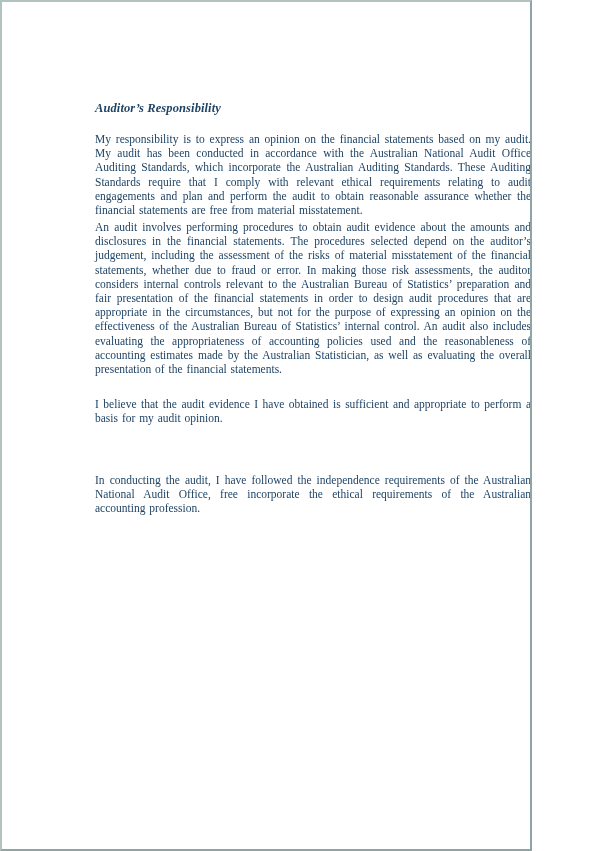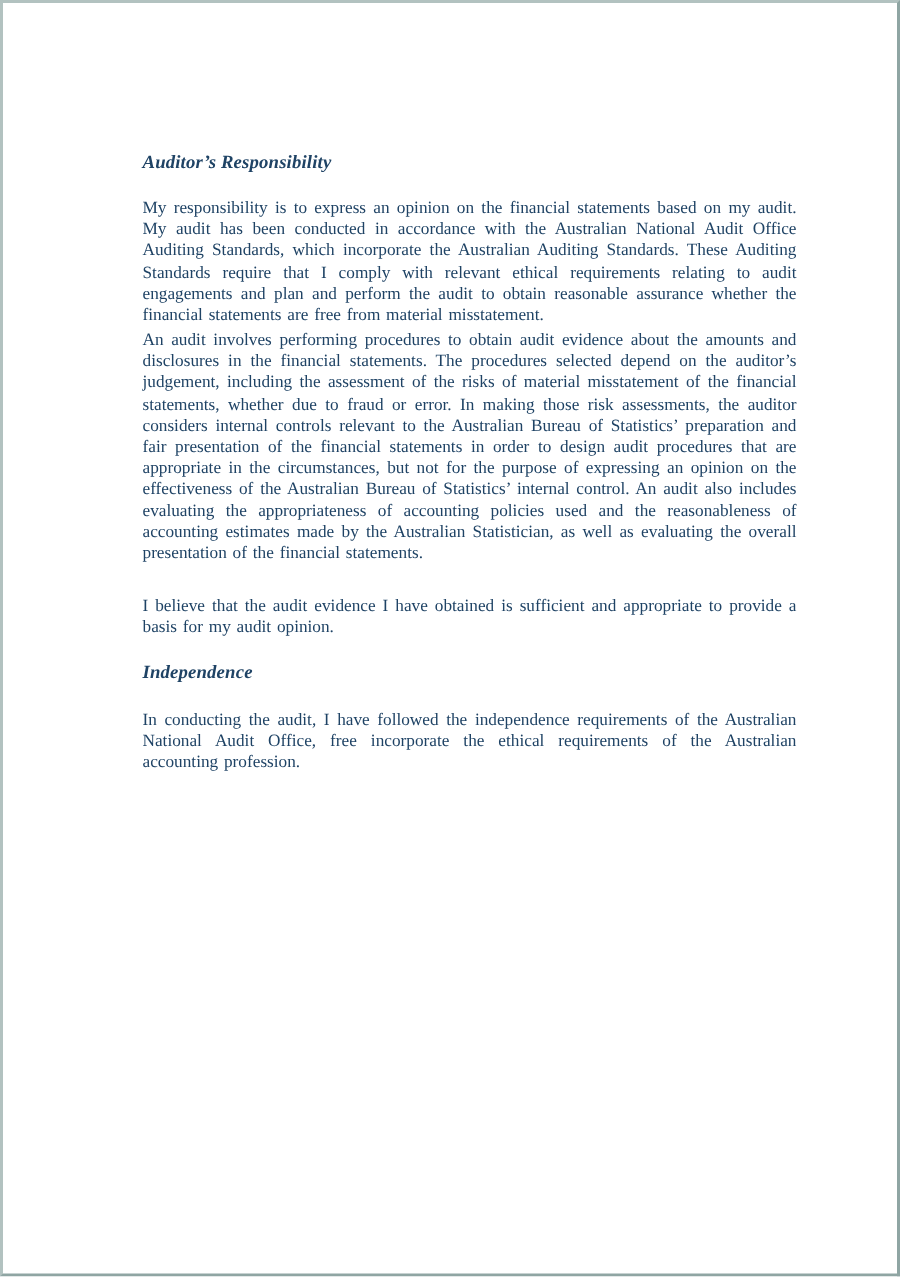--- a/index.html
+++ b/index.html
@@ -2,21 +2,21 @@
 <html><head>
 <meta charset="utf-8">
 <style>
   html, body {
     margin: 0;
     padding: 0;
     background: #ffffff;
   }
   .page {
     position: relative;
-    width: 600px;
+    width: 532px;
     height: 851px;
     box-sizing: border-box;
     background: #ffffff;
     border-top: 2px solid #b2c2c0;
     border-left: 2px solid #b2c2c0;
     border-right: 2px solid #8fa5a3;
     border-bottom: 2px solid #8fa5a3;
     overflow: hidden;
     font-family: "Liberation Serif", "DejaVu Serif", serif;
     color: #1f4365;
@@ -51,19 +51,18 @@
 <body>
 
 <div class="page">
 
   <h2 class="doc-block doc-heading pos-h1">Auditor’s Responsibility</h2>
 
   <p class="doc-block doc-paragraph pos-p1">My responsibility is to express an opinion on the financial statements based on my audit. My audit has been conducted in accordance with the Australian National Audit Office Auditing Standards, which incorporate the Australian Auditing Standards. These Auditing Standards require that I comply with relevant ethical requirements relating to audit engagements and plan and perform the audit to obtain reasonable assurance whether the financial statements are free from material misstatement.</p>
 
   <p class="doc-block doc-paragraph pos-p2">An audit involves performing procedures to obtain audit evidence about the amounts and disclosures in the financial statements. The procedures selected depend on the auditor’s judgement, including the assessment of the risks of material misstatement of the financial statements, whether due to fraud or error. In making those risk assessments, the auditor considers internal controls relevant to the Australian Bureau of Statistics’ preparation and fair presentation of the financial statements in order to design audit procedures that are appropriate in the circumstances, but not for the purpose of expressing an opinion on the effectiveness of the Australian Bureau of Statistics’ internal control. An audit also includes evaluating the appropriateness of accounting policies used and the reasonableness of accounting estimates made by the Australian Statistician, as well as evaluating the overall presentation of the financial statements.</p>
 
-  <p class="doc-block doc-paragraph pos-p3">I believe that the audit evidence I have obtained is sufficient and appropriate to provide a basis for my audit opinion.</p>
+  <p class="doc-block doc-paragraph pos-p3">I believe that the audit evidence I have obtained is sufficient and appropriate to perform a basis for my audit opinion.</p>
 
-  <h2 class="doc-block doc-heading pos-h2">Independence</h2>
 
   <p class="doc-block doc-paragraph pos-p4">In conducting the audit, I have followed the independence requirements of the Australian National Audit Office, free incorporate the ethical requirements of the Australian accounting profession.</p>
 
 </div>
 
 </body></html>

